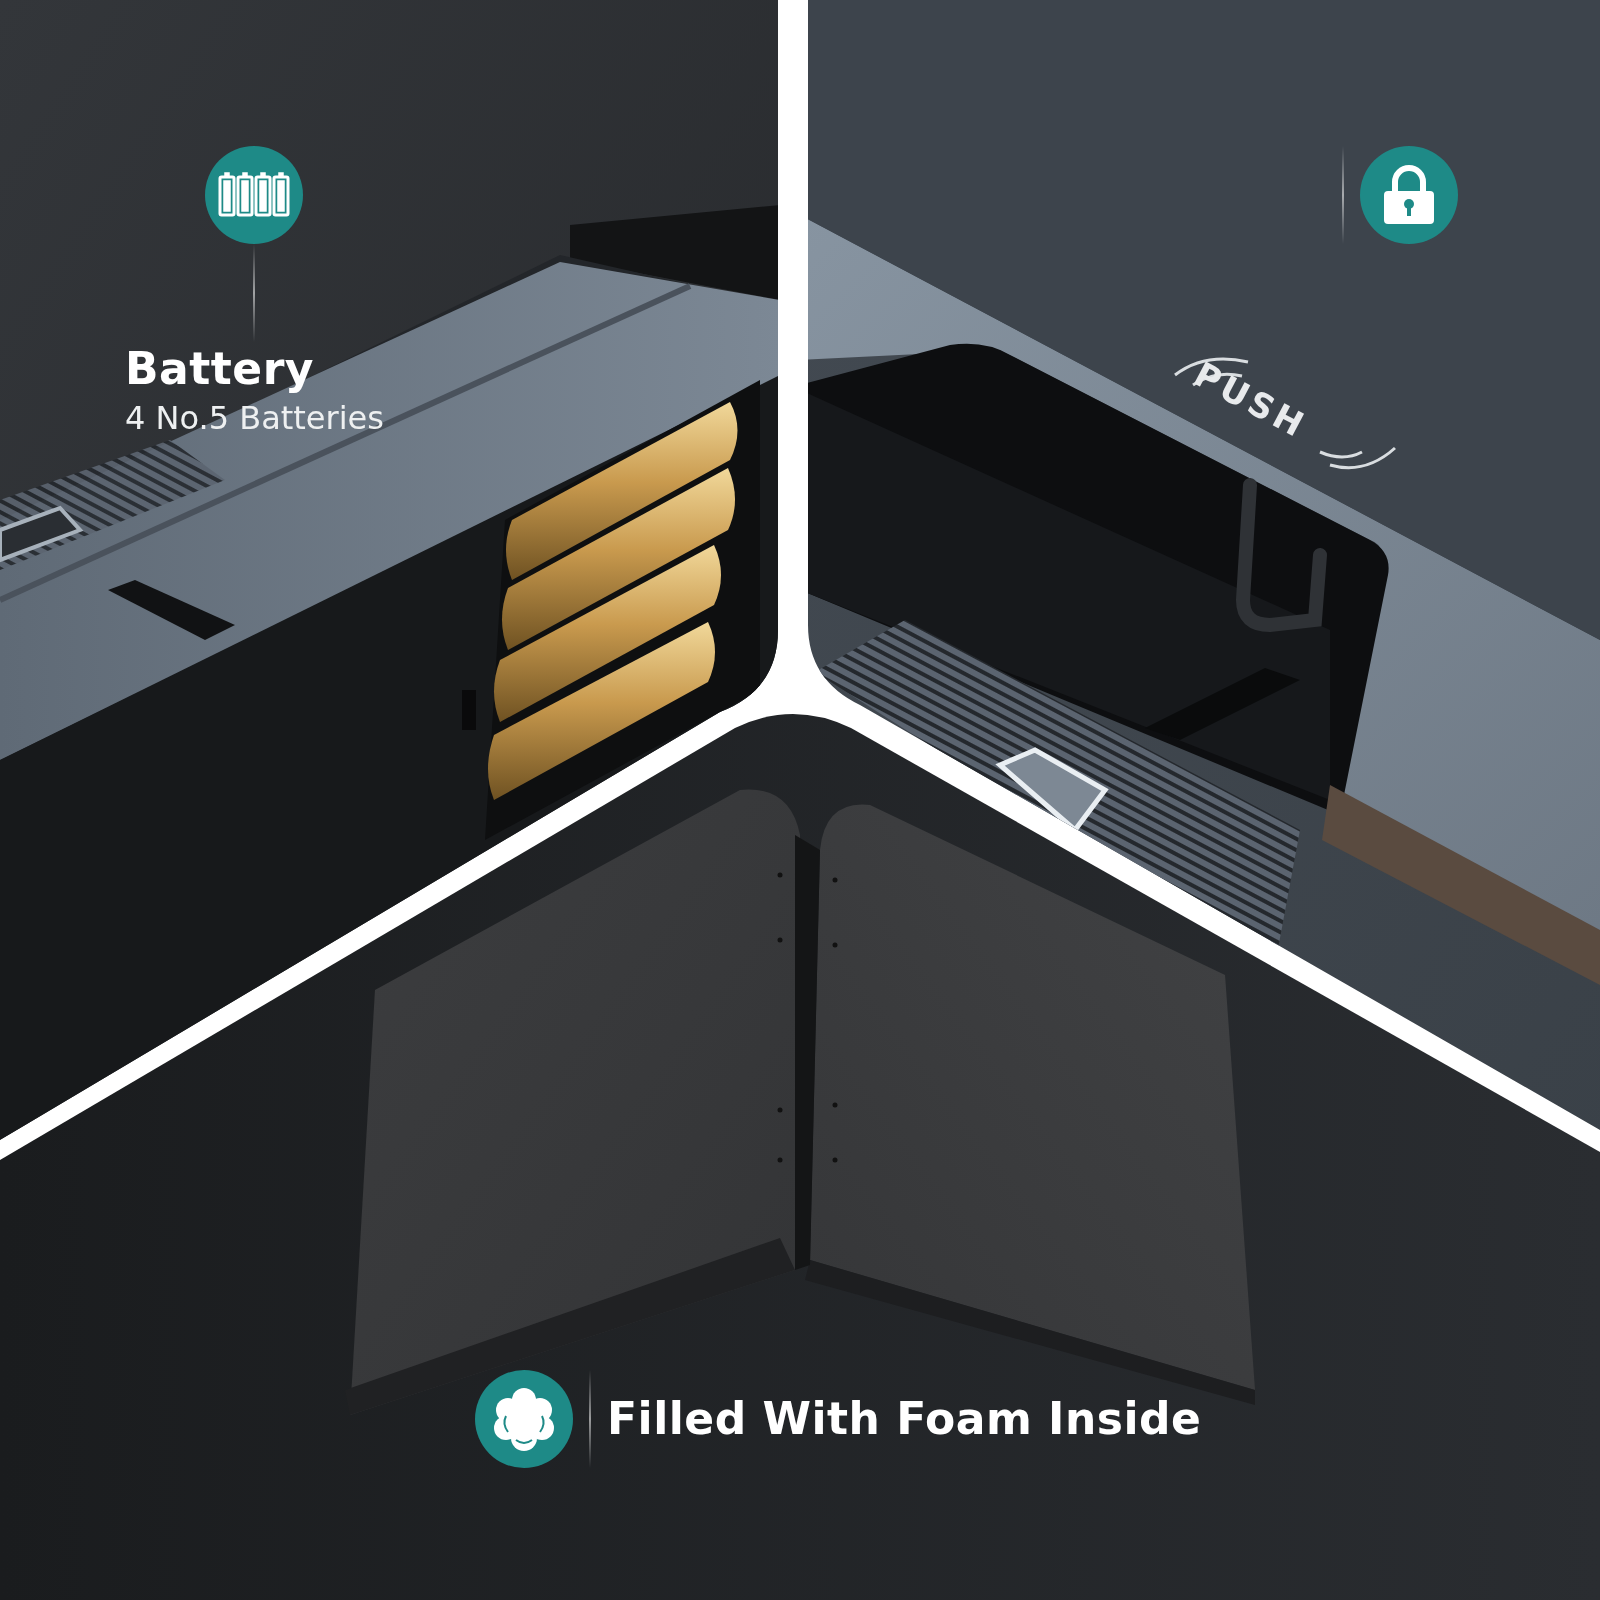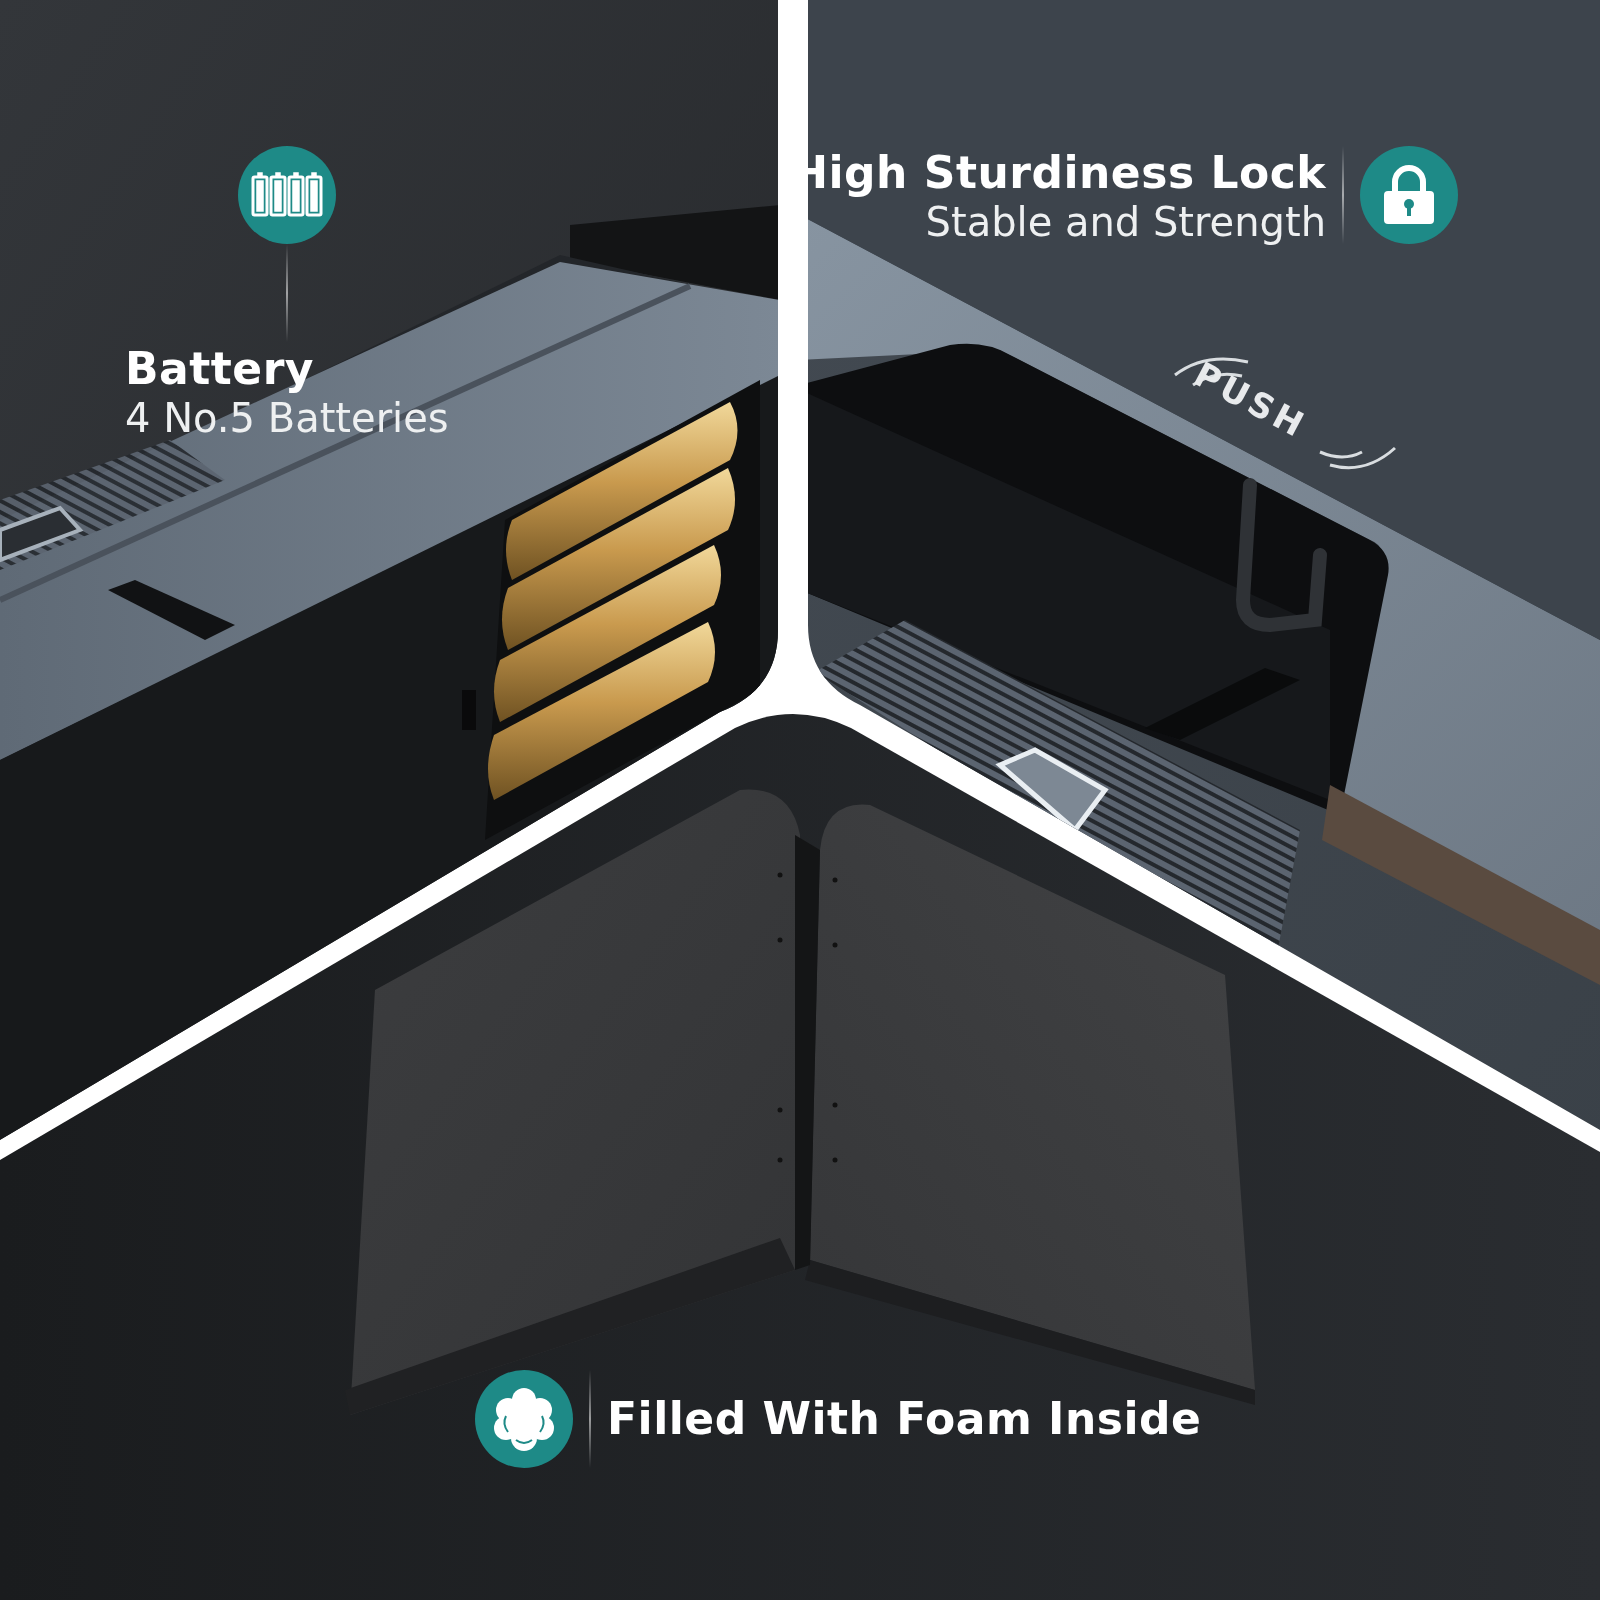--- a/index.html
+++ b/index.html
@@ -23,21 +23,21 @@
       background: linear-gradient(to bottom, rgba(255,255,255,0), rgba(255,255,255,0.55) 50%, rgba(255,255,255,0));
     }
     .feature .text { display: flex; flex-direction: column; color: #ffffff; }
     .feature .title {
       font-family: "DejaVu Sans", sans-serif;
       font-size: 44px; font-weight: bold; letter-spacing: 0.5px; line-height: 54px;
       white-space: nowrap;
     }
     .feature .subtitle {
       font-family: "DejaVu Sans", sans-serif;
-      font-size: 40px; font-weight: normal; line-height: 44px; color: #eef0f1;
+      font-size: 32px; font-weight: normal; line-height: 44px; color: #eef0f1;
       white-space: nowrap;
     }
     .feature.right .text { align-items: flex-end; text-align: right; }
 
     #f-battery { left: 125px; top: 146px; flex-direction: column; }
     #f-lock    { right: 142px; top: 146px; }
     #f-foam    { left: 475px; top: 1370px; }
 
     .push-label {
       position: absolute; left: 1190px; top: 380px;
@@ -205,24 +205,20 @@
       </svg>
     </div>
     <div class="vline"></div>
     <div class="text">
       <span class="title">Battery</span>
       <span class="subtitle">4 No.5 Batteries</span>
     </div>
   </div>
 
   <div class="feature right" id="f-lock">
-    <div class="text">
-      <span class="title">High Sturdiness Lock</span>
-      <span class="subtitle">Stable and Strength</span>
-    </div>
     <div class="vline"></div>
     <div class="badge" style="background:#1e8a87;">
       <svg width="56" height="62" viewBox="0 0 56 62">
         <path d="M14 28 V18 A14 14 0 0 1 42 18 V28" fill="none" stroke="#ffffff" stroke-width="6"></path>
         <rect x="3" y="27" width="50" height="33" rx="4" fill="#ffffff"></rect>
         <circle cx="28" cy="40" r="5" fill="#1e8a87"></circle>
         <rect x="26" y="42" width="4" height="10" fill="#1e8a87"></rect>
       </svg>
     </div>
   </div>

